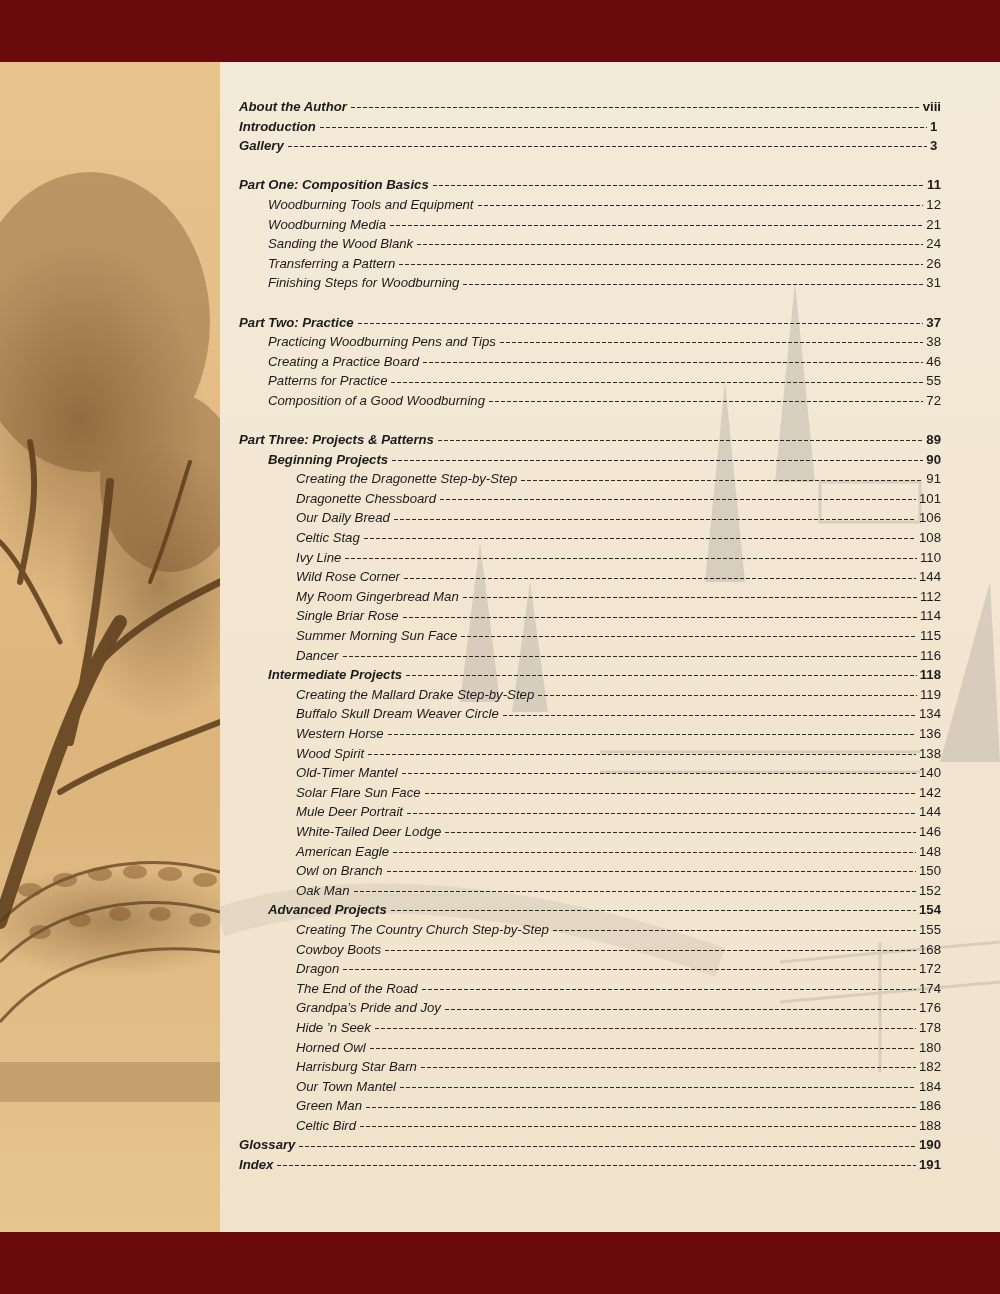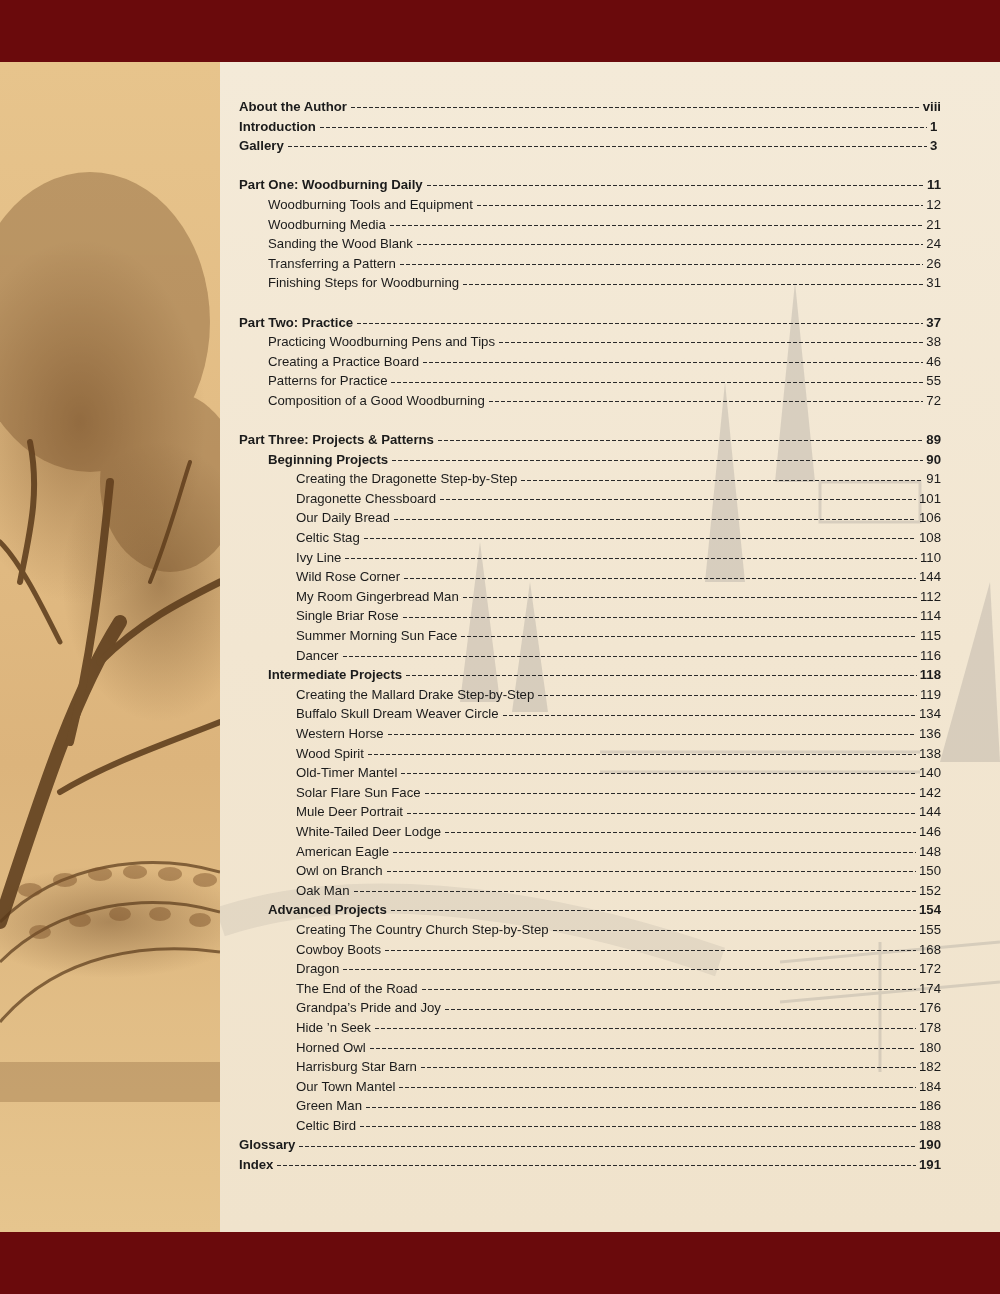--- a/index.html
+++ b/index.html
@@ -29,21 +29,21 @@
     .toc { position: absolute; left: 19px; top: 35px; width: 702px; }
     .row {
       display: flex; align-items: baseline; height: 19.6px; line-height: 19.6px;
       font-size: 13.2px; color: #1b1b1b; white-space: nowrap;
     }
     .row.gap { margin-top: 19.6px; }
     .row.l0 { font-weight: bold; padding-left: 0; }
     .row.l1 { padding-left: 29px; }
     .row.l1.b { font-weight: bold; }
     .row.l2 { padding-left: 57px; }
-    .row .t { flex: 0 0 auto; padding-right: 4px; }
+    .row .t { flex: 0 0 auto; padding-right: 4px; font-style: italic; }
     .row .d {
       flex: 1 1 auto; height: 1px; align-self: center; margin-top: 2px;
       background-image: linear-gradient(90deg, #2a2a2a 0 4px, transparent 4px 6px);
       background-size: 6px 1px; background-repeat: repeat-x;
     }
     .row.l0 .d, .row.b .d { height: 1.4px; background-size: 6px 1.4px; }
     .row .p { flex: 0 0 auto; padding-left: 3px; min-width: 14px; text-align: left; }
   </style>
 </head>
 <body>
@@ -117,21 +117,21 @@
         <span class="t">Introduction</span>
         <span class="d"></span>
         <span class="p">1</span>
       </div>
       <div class="row l0">
         <span class="t">Gallery</span>
         <span class="d"></span>
         <span class="p">3</span>
       </div>
       <div class="row l0 gap">
-        <span class="t">Part One: Woodburning Daily</span>
+        <span class="t">Part One: Composition Basics</span>
         <span class="d"></span>
         <span class="p">11</span>
       </div>
       <div class="row l1">
         <span class="t">Woodburning Tools and Equipment</span>
         <span class="d"></span>
         <span class="p">12</span>
       </div>
       <div class="row l1">
         <span class="t">Woodburning Media</span>

